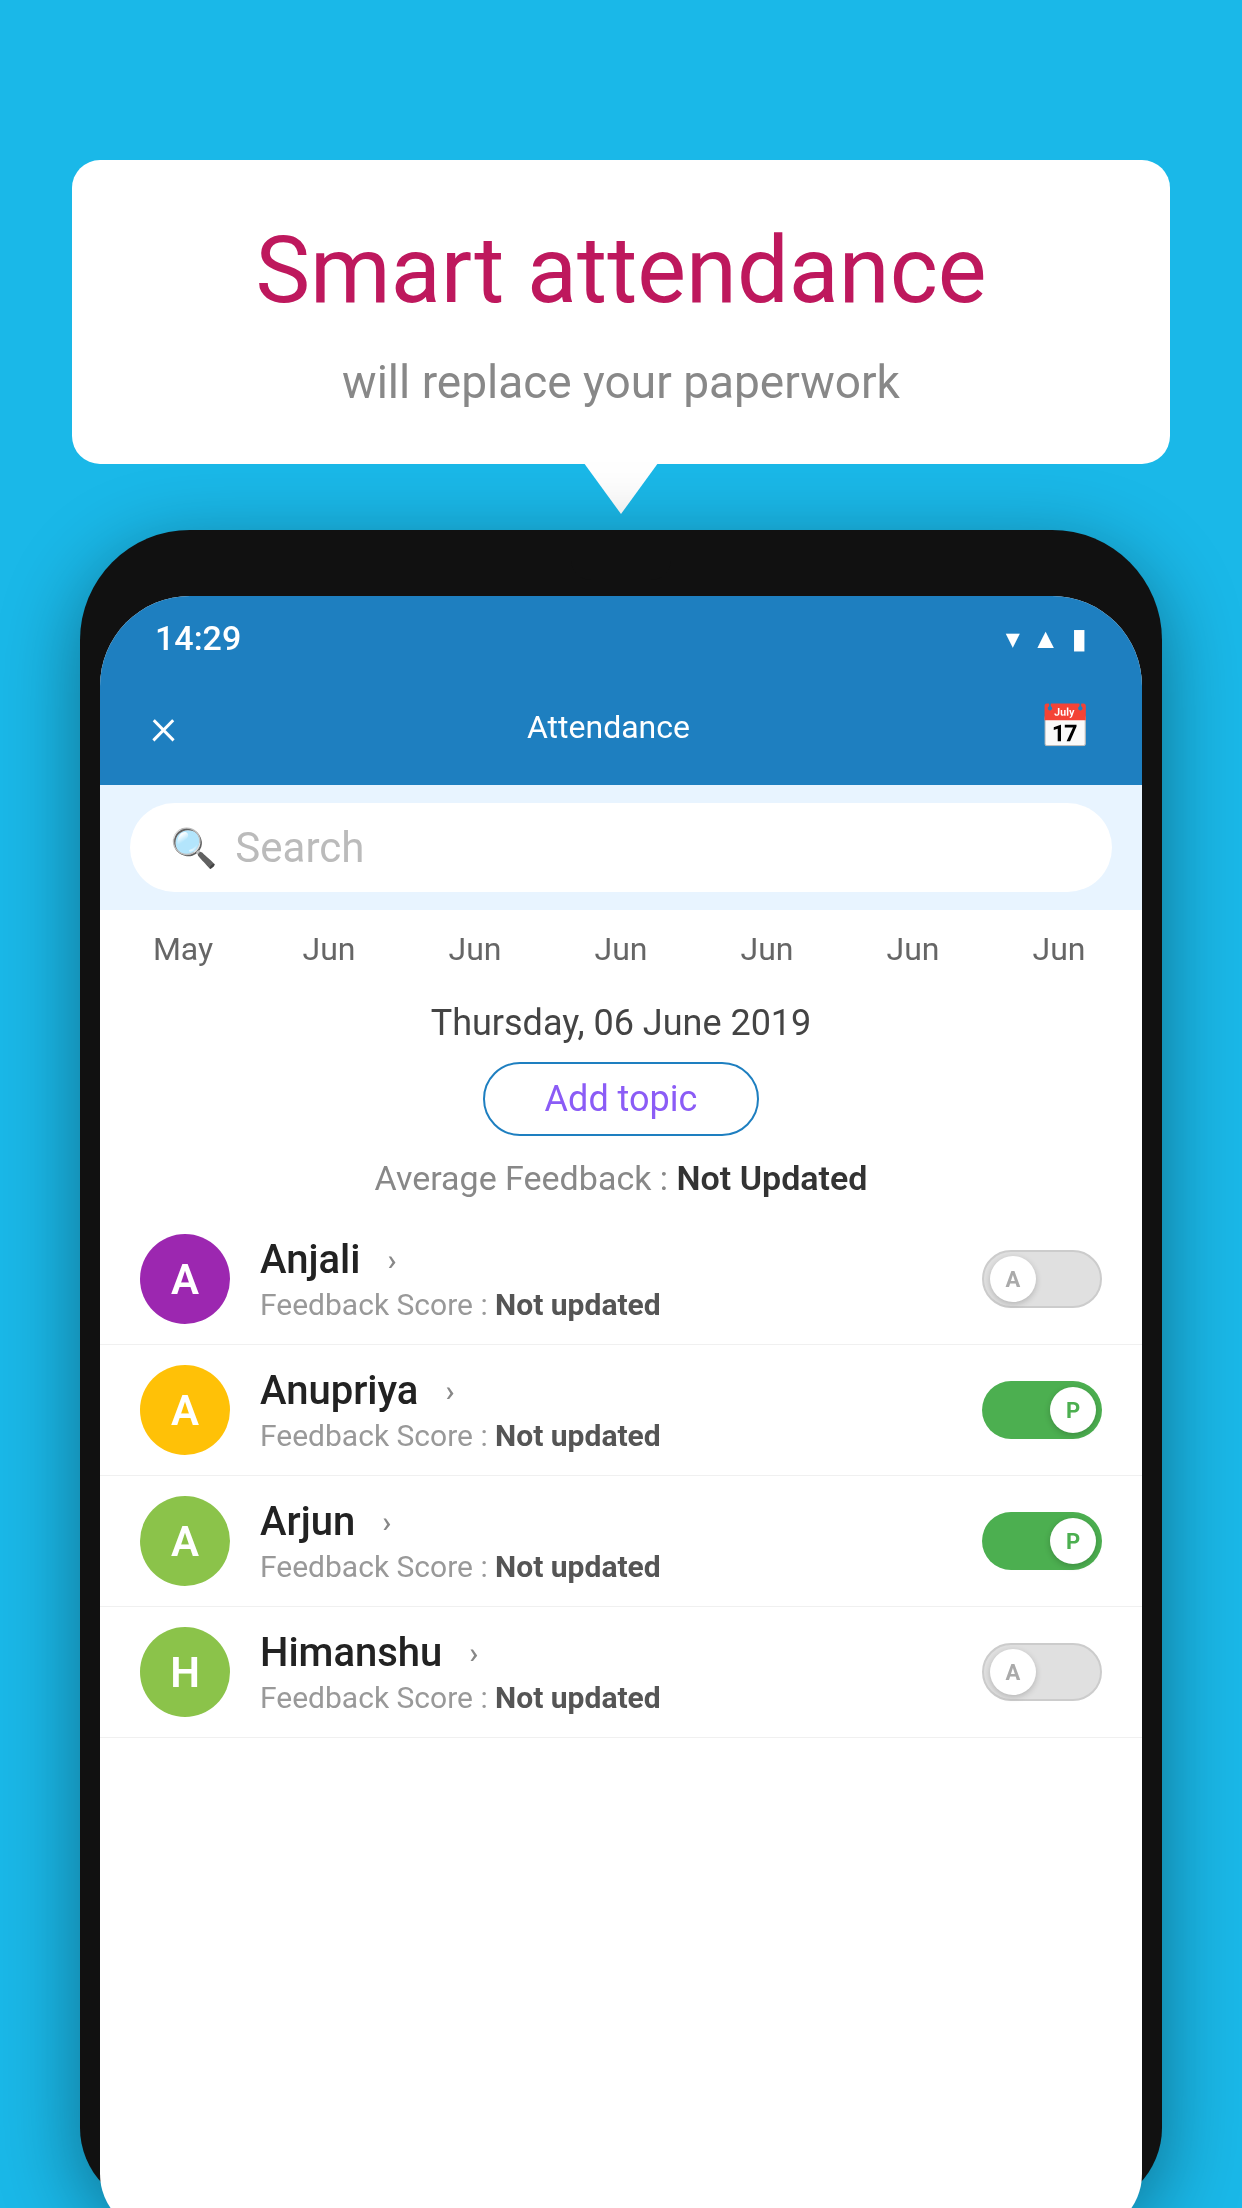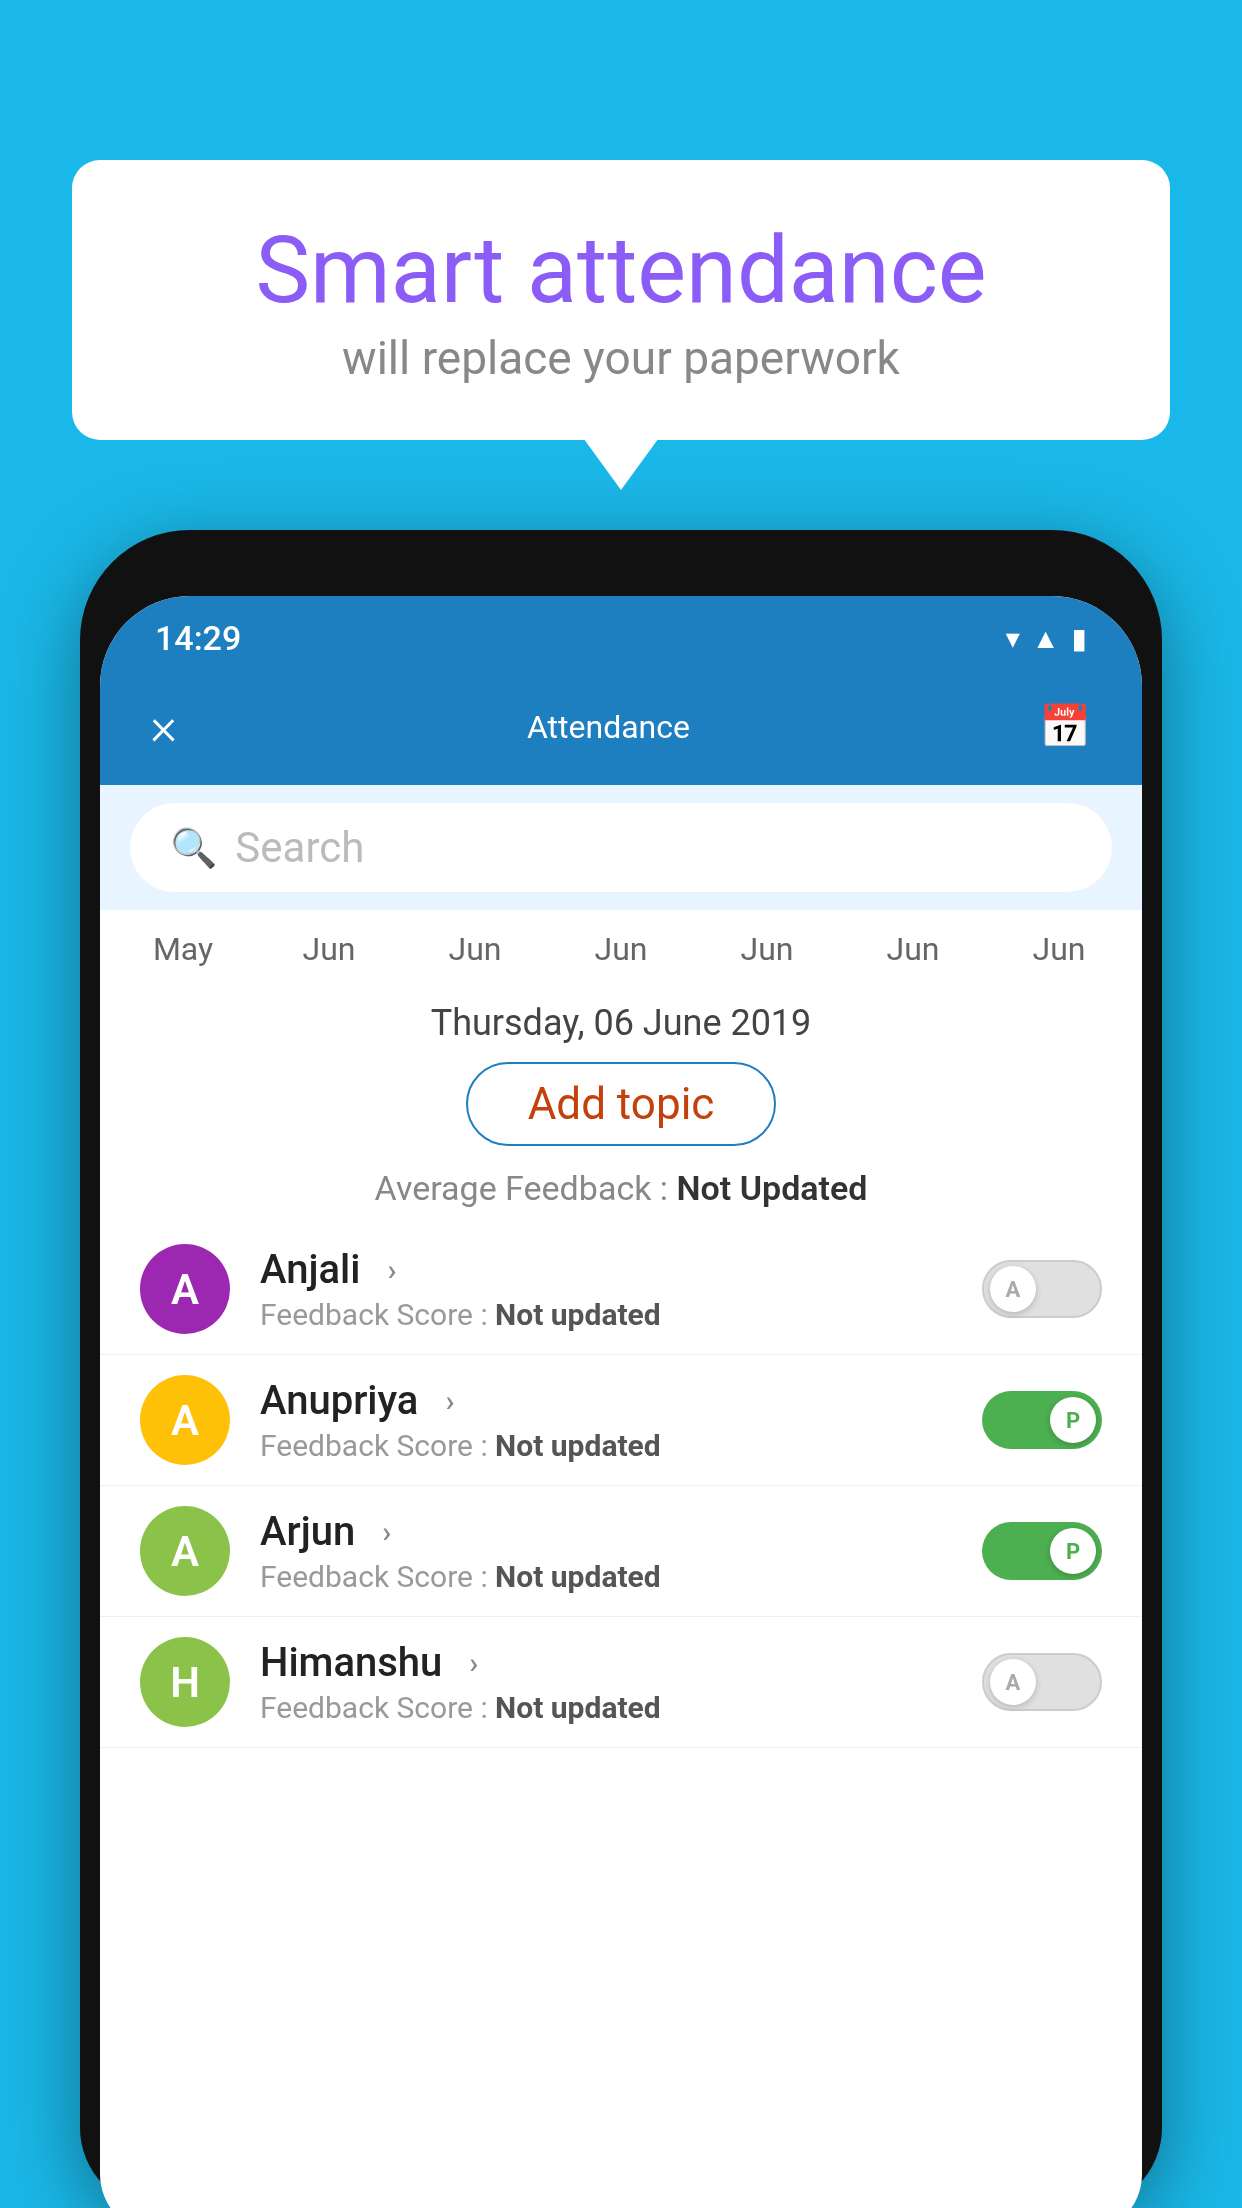--- a/index.html
+++ b/index.html
@@ -32,23 +32,23 @@
       transform: translateX(-50%);
       width: 0;
       height: 0;
       border-left: 40px solid transparent;
       border-right: 40px solid transparent;
       border-top: 55px solid white;
     }
     .bubble-title {
       font-size: 92px;
       font-weight: 400;
-      color: #8b5cf6;
+      color: #be185d;
       line-height: 1.1;
-      margin-bottom: 10px;
+      margin-bottom: 34px;
     }
     .bubble-subtitle {
       font-size: 46px;
       color: #888;
       font-weight: 400;
     }
 
     
     .phone-frame {
       position: absolute;
@@ -211,22 +211,22 @@
     .add-topic-btn {
       display: flex;
       justify-content: center;
       padding: 8px 0 16px;
       flex-shrink: 0;
     }
     .add-topic-inner {
       border: 2px solid #1e7fc0;
       border-radius: 50px;
       padding: 14px 60px;
-      color: #c2410c;
-      font-size: 44px;
+      color: #8b5cf6;
+      font-size: 36px;
     }
 
     
     .avg-feedback {
       text-align: center;
       font-size: 34px;
       color: #888;
       padding: 6px 0 16px;
       flex-shrink: 0;
     }

